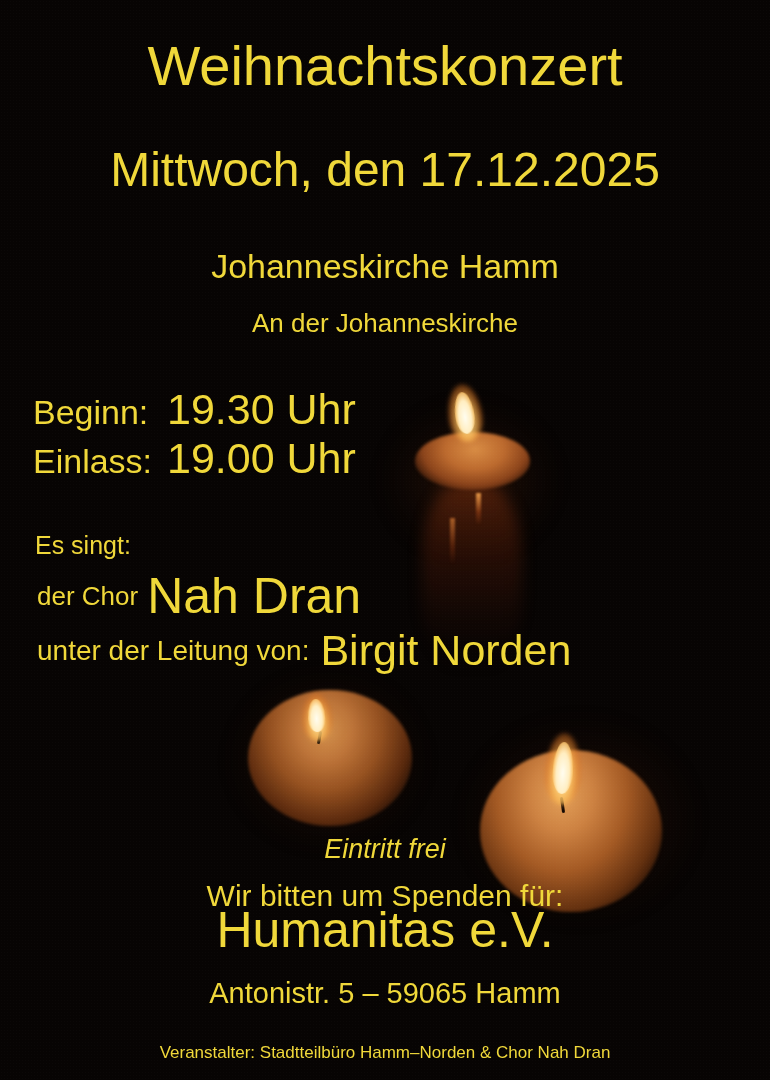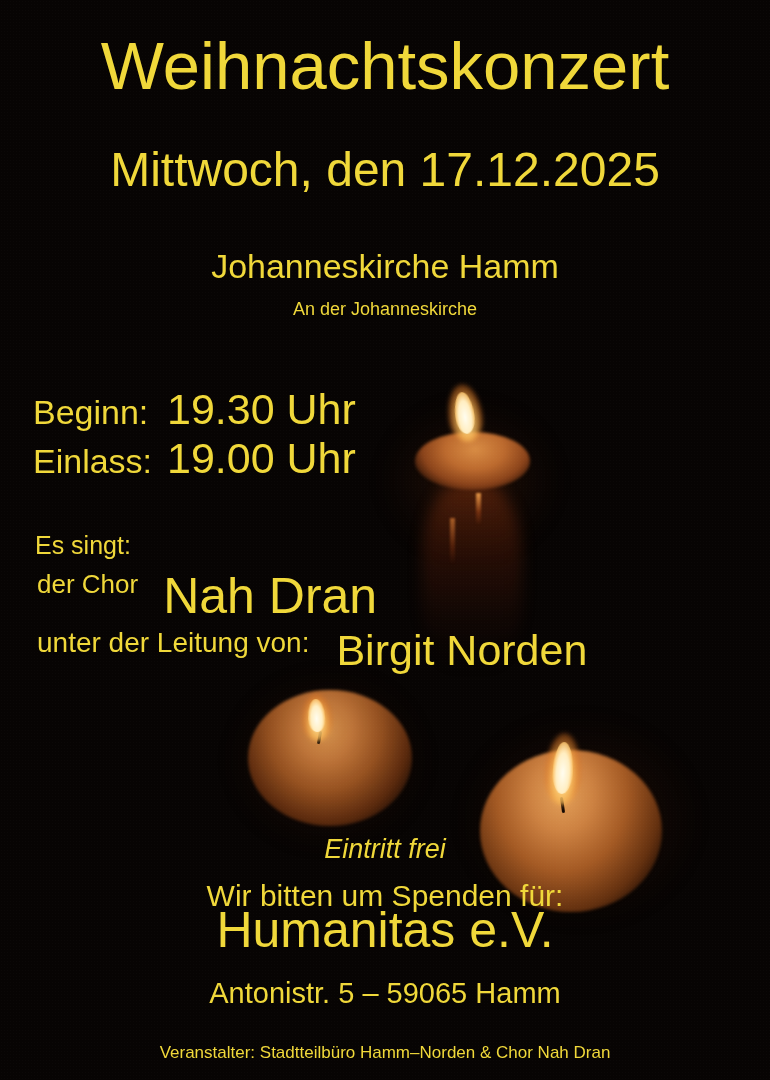--- a/index.html
+++ b/index.html
@@ -5,32 +5,32 @@
   html,body{margin:0;padding:0;}
   body{
     width:770px;height:1080px;position:relative;overflow:hidden;
     background:#070403;
     font-family:"Liberation Sans",sans-serif;
     color:#f0d83a;
   }
   .txt{position:absolute;line-height:1;white-space:nowrap;z-index:5;}
   .center{left:0;right:0;text-align:center;}
 
-  .title{top:32px;font-size:67px;}
+  .title{top:38px;font-size:56px;}
   .date{top:146px;font-size:48px;}
   .venue-name{top:249px;font-size:34px;}
-  .venue-addr{top:300px;font-size:18px;}
+  .venue-addr{top:310px;font-size:26px;}
 
   .times{position:absolute;left:33px;top:378px;z-index:5;margin-top:7px;}
   .time-row{display:flex;align-items:baseline;height:49px;}
   .time-label{font-size:34px;width:134px;}
   .time-value{font-size:43px;text-align:center;}
 
   .es-singt{left:35px;top:533px;font-size:25px;}
-  .row{position:absolute;display:flex;align-items:flex-start;z-index:5;white-space:nowrap;gap:16px;}
+  .row{position:absolute;display:flex;align-items:center;z-index:5;white-space:nowrap;}
   .chor-line{left:37px;top:571px;}
   .chor-prefix{font-size:26px;line-height:1;}
   .chor-name{font-size:50px;line-height:1;margin-left:9px;}
   .leitung-line{left:37px;top:629px;}
   .leitung-prefix{font-size:28px;line-height:1;}
   .leitung-name{font-size:43px;line-height:1;margin-left:11px;}
 
   .eintritt{top:836px;font-size:27px;font-style:italic;}
   .spenden{top:881px;font-size:30px;}
   .humanitas{top:905px;font-size:50px;}

